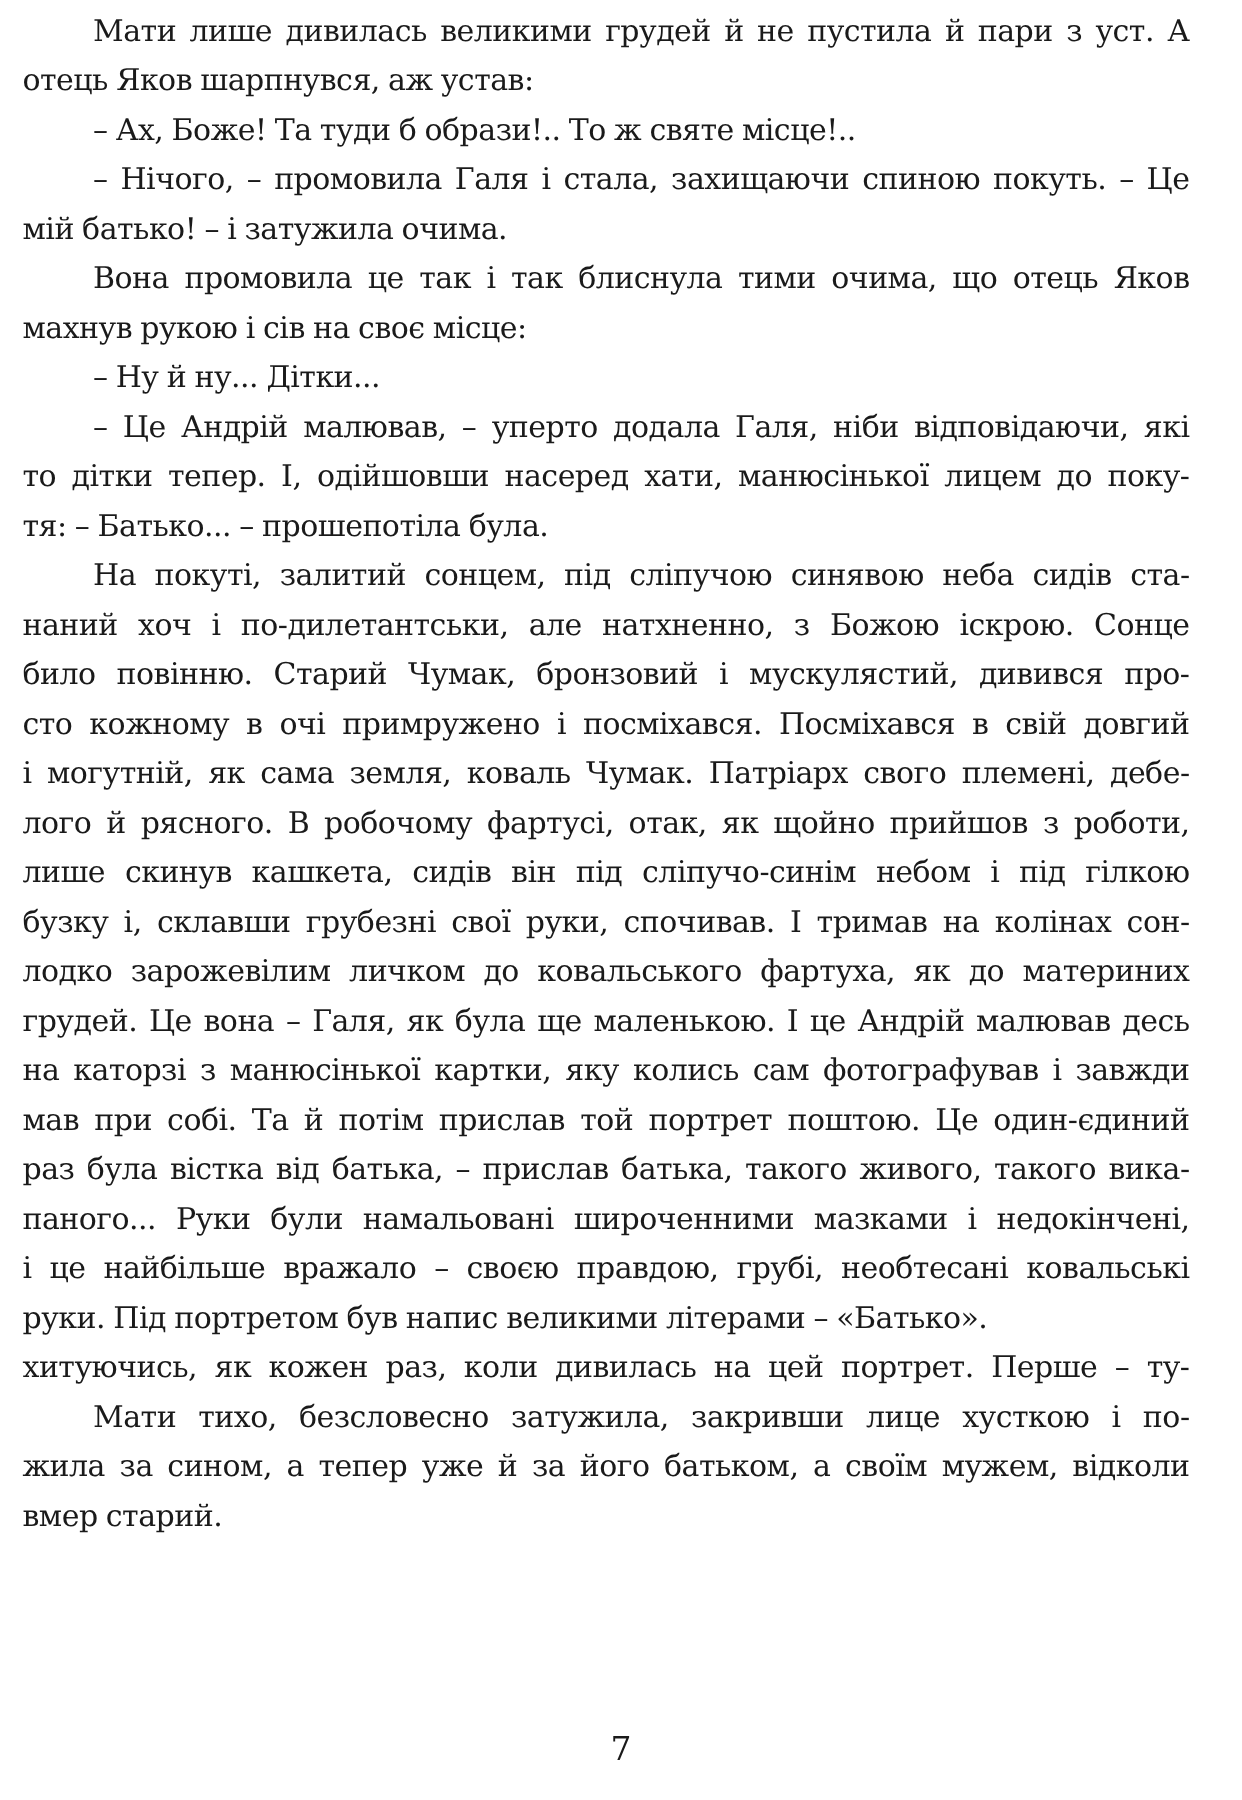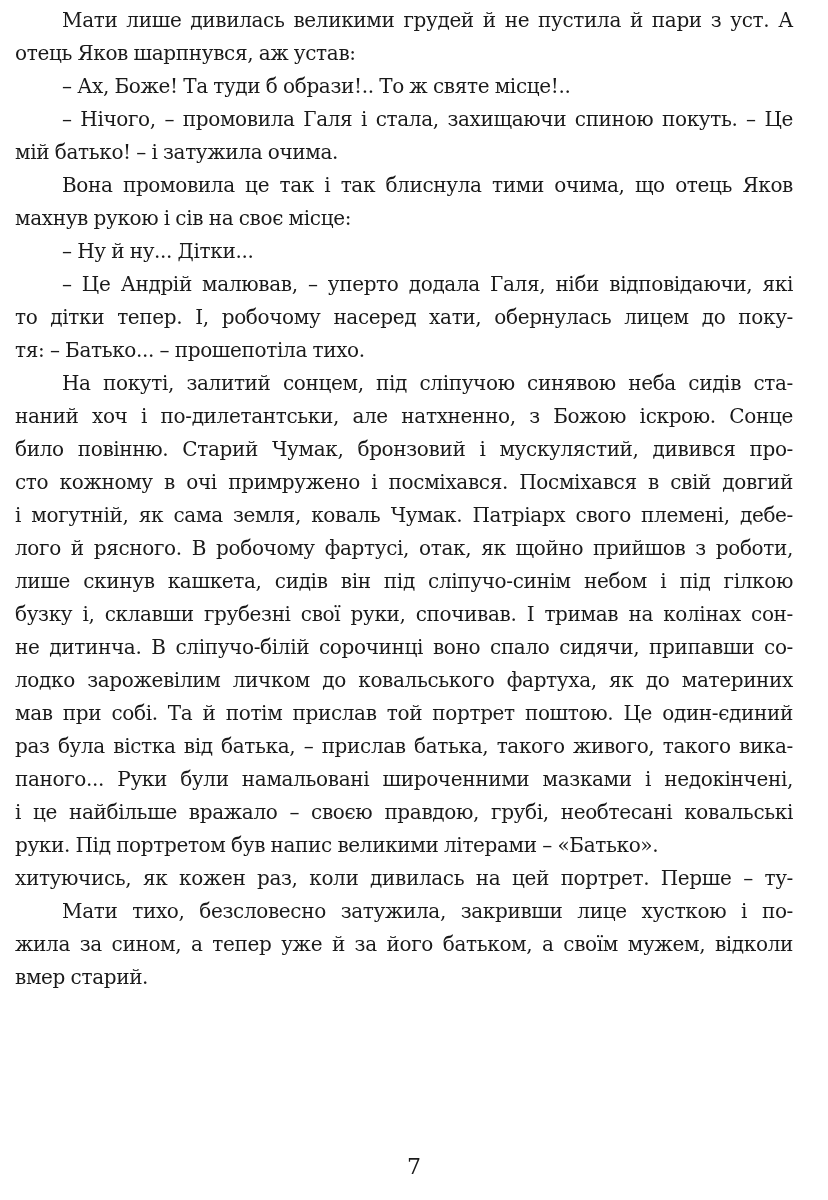--- a/index.html
+++ b/index.html
@@ -71,35 +71,36 @@
     <span class="line indent">Вона промовила це так і так блиснула тими очима, що отець Яков</span>
     <span class="line last">махнув рукою і сів на своє місце:</span>
   </div>
 
   <div>
     <span class="line indent last">– Ну й ну... Дітки...</span>
   </div>
 
   <div>
     <span class="line indent">– Це Андрій малював, – уперто додала Галя, ніби відповідаючи, які</span>
-    <span class="line">то дітки тепер. І, робочому насеред хати, обернулась лицем до поку-</span>
-    <span class="line last">тя: – Батько... – прошепотіла тихо.</span>
+    <span class="line">то дітки тепер. І, одійшовши насеред хати, манюсінької лицем до поку-</span>
+    <span class="line last">тя: – Батько... – прошепотіла була.</span>
   </div>
 
   <div>
     <span class="line indent">На покуті, залитий сонцем, під сліпучою синявою неба сидів ста-</span>
     <span class="line">наний хоч і по-дилетантськи, але натхненно, з Божою іскрою. Сонце</span>
     <span class="line">било повінню. Старий Чумак, бронзовий і мускулястий, дивився про-</span>
     <span class="line">сто кожному в очі примружено і посміхався. Посміхався в свій довгий</span>
     <span class="line">і могутній, як сама земля, коваль Чумак. Патріарх свого племені, дебе-</span>
     <span class="line">лого й рясного. В робочому фартусі, отак, як щойно прийшов з роботи,</span>
     <span class="line">лише скинув кашкета, сидів він під сліпучо-синім небом і під гілкою</span>
     <span class="line">бузку і, склавши грубезні свої руки, спочивав. І тримав на колінах сон-</span>
-    <span class="line">не дитинча. В сліпучо-білій сорочинці воно спало сидячи, припавши со-</span>
     <span class="line">лодко зарожевілим личком до ковальського фартуха, як до материних</span>
+    <span class="line">грудей. Це вона – Галя, як була ще маленькою. І це Андрій малював десь</span>
+    <span class="line">на каторзі з манюсінької картки, яку колись сам фотографував і завжди</span>
     <span class="line">мав при собі. Та й потім прислав той портрет поштою. Це один-єдиний</span>
     <span class="line">раз була вістка від батька, – прислав батька, такого живого, такого вика-</span>
     <span class="line">паного... Руки були намальовані широченними мазками і недокінчені,</span>
     <span class="line">і це найбільше вражало – своєю правдою, грубі, необтесані ковальські</span>
     <span class="line last">руки. Під портретом був напис великими літерами – «Батько».</span>
   </div>
 
   <div>
     <span class="line">хитуючись, як кожен раз, коли дивилась на цей портрет. Перше – ту-</span>
     <span class="line indent">Мати тихо, безсловесно затужила, закривши лице хусткою і по-</span>

